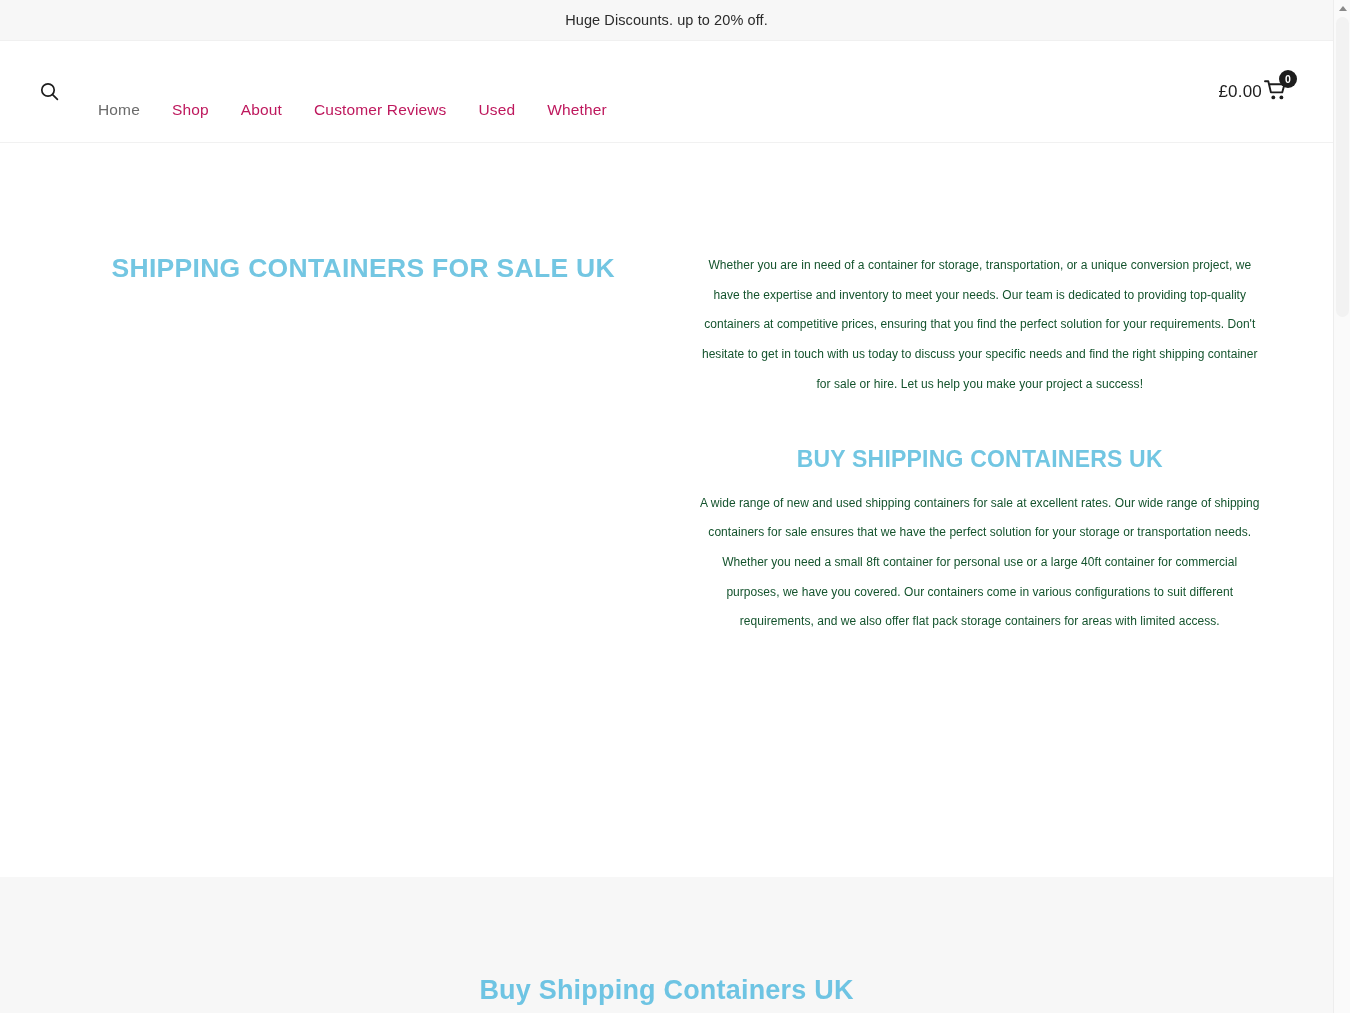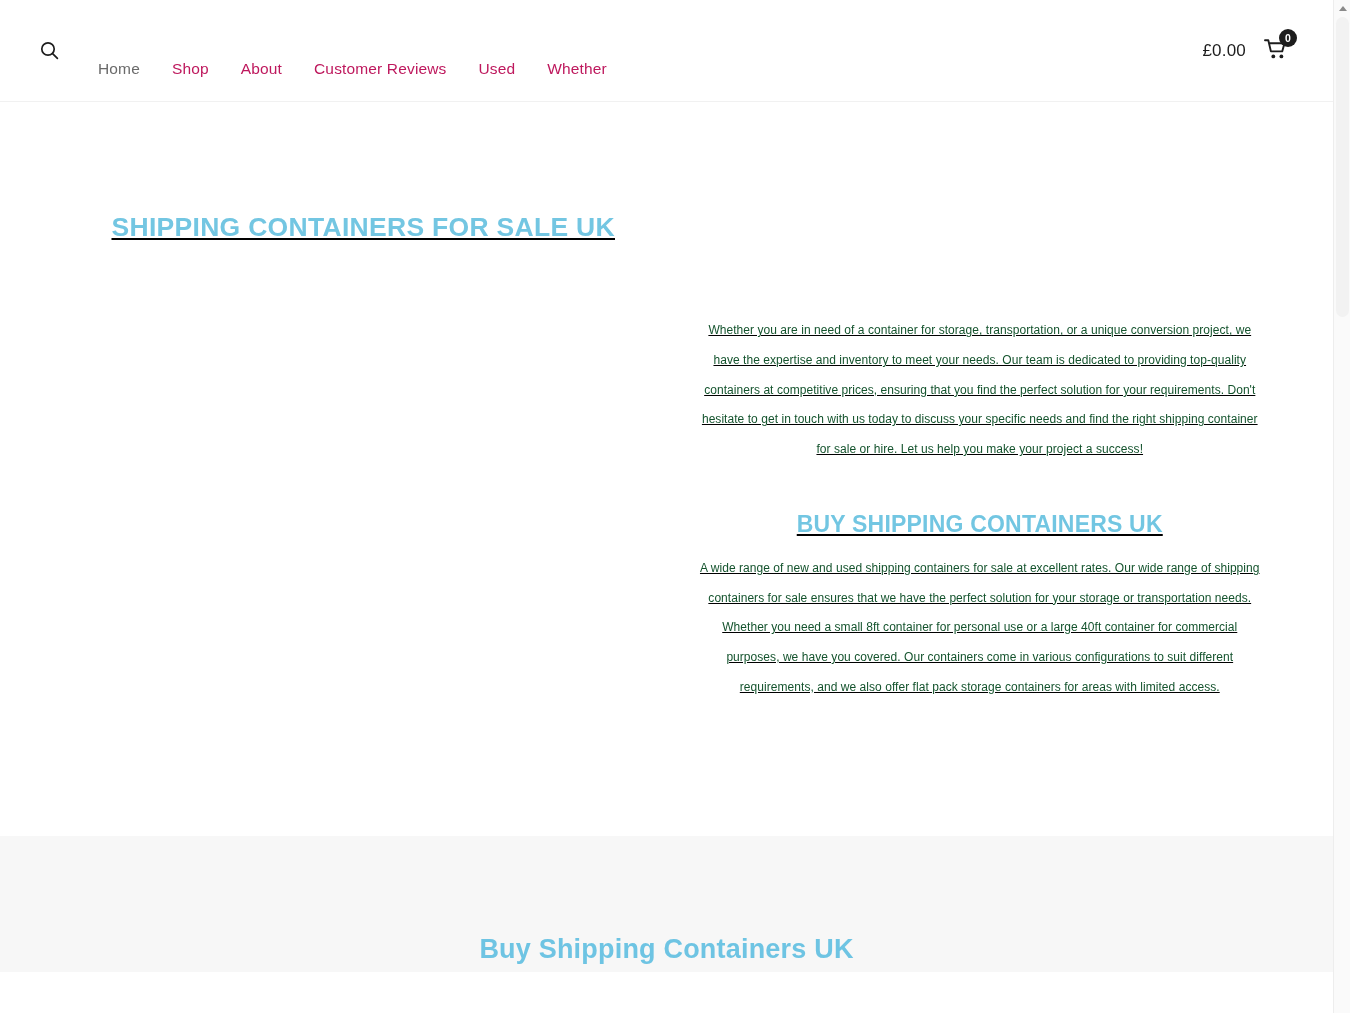--- a/index.html
+++ b/index.html
@@ -83,21 +83,21 @@
     letter-spacing: .15px;
     cursor: pointer;
     white-space: nowrap;
   }
   .nav-item.is-muted { color: #6a6a6a; }
 
   .header-right {
     margin-left: auto;
     display: flex;
     align-items: center;
-    gap: 18px;
+    gap: 2px;
     padding-right: 20px;
   }
   .cart-total {
     font-size: 17px;
     color: #1d1d1d;
     letter-spacing: .2px;
   }
   .cart-wrap {
     position: relative;
     display: flex;
@@ -124,22 +124,21 @@
   
   .hero-section {
     background: #ffffff;
     padding: 108px 0 0 0;
     min-height: 734px;
   }
   .hero-inner {
     display: flex;
     width: 100%;
     padding: 0 60px 0 60px;
-    align-items: flex-end;
-    text-decoration: underline;
+    align-items: flex-start;
   }
   .col-left {
     width: 50%;
     padding: 0 40px;
     text-align: center;
   }
   .col-right {
     width: 50%;
     padding: 0 10px 0 30px;
     text-align: center;
@@ -232,20 +231,23 @@
     border-radius: 7px;
   }
 </style>
 </head>
 <body>
 
 <div id="page">
 
   <div class="viewport">
 
+    <div class="announce-bar">
+      <span class="announce-text">Huge Discounts. up to 20% off.</span>
+    </div>
 
     <header class="site-header">
 
       <button class="search-btn">
         <span>
           <svg width="19" height="19" viewBox="0 0 19 19" fill="none">
             <circle cx="8" cy="8" r="6.2" stroke="#1d1d1d" stroke-width="1.7"></circle>
             <line x1="12.6" y1="12.6" x2="17.4" y2="17.4" stroke="#1d1d1d" stroke-width="1.7" stroke-linecap="round"></line>
           </svg>
         </span>

